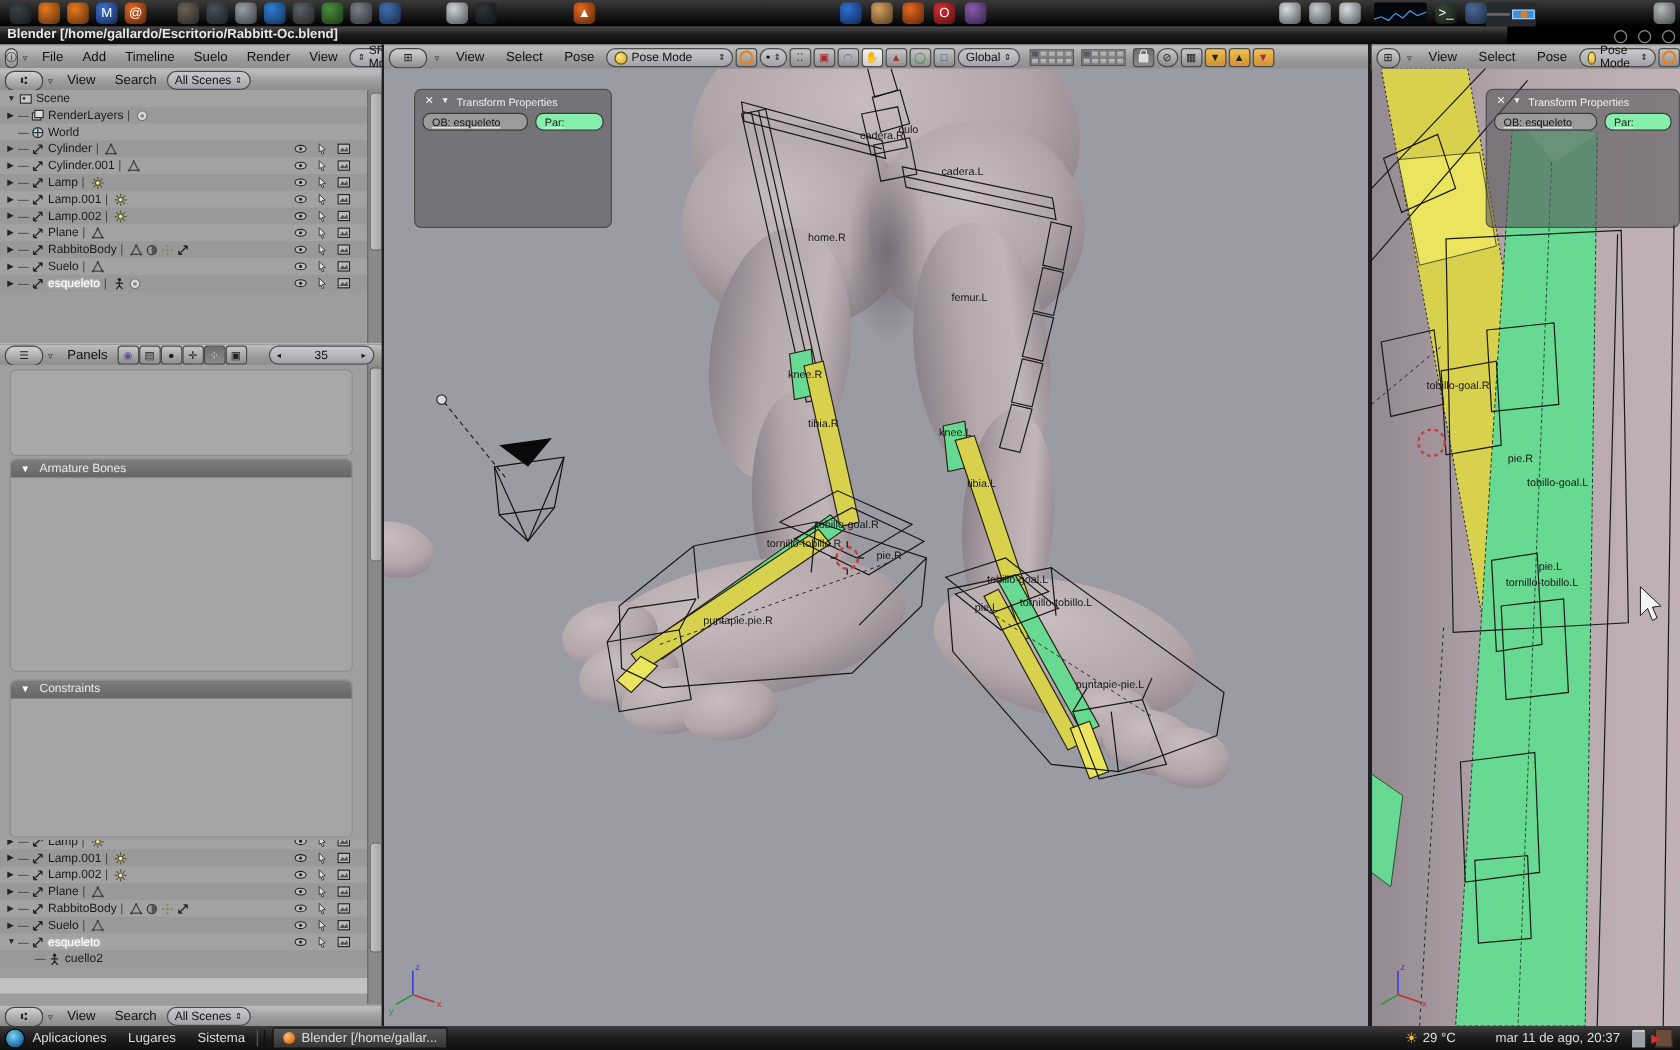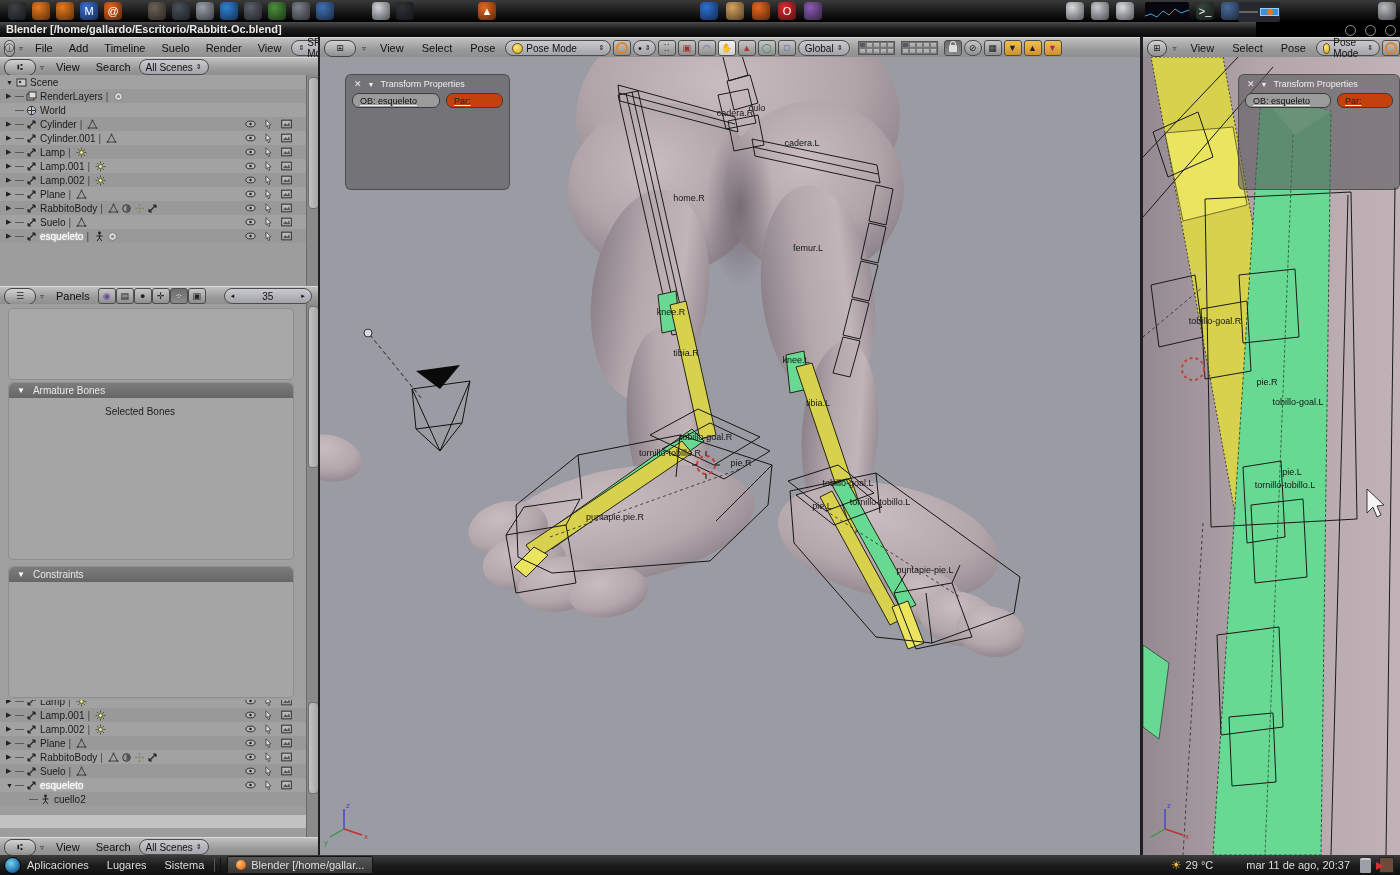--- a/index.html
+++ b/index.html
@@ -62,21 +62,21 @@
   .bpanel-hdr .tri{color:#fff;font-size:8px;}
   
   .vp-label{position:absolute;transform:translate(-50%,-50%);font-size:9px;color:#161616;
     white-space:nowrap;pointer-events:none;}
   .tpanel{position:absolute;background:rgba(88,88,92,0.60);border:1px solid rgba(30,30,30,0.45);
     border-radius:6px;color:#f0f0f0;}
   .tpanel-hdr{display:flex;align-items:center;gap:6px;font-size:9px;padding:4px 8px;}
   .tpanel-body{display:flex;gap:6px;padding:0 6px;text-decoration:underline;}
   .field-dark{height:13px;border:1px solid #3c3c3c;border-radius:7px;background:#9b9b9b;
     color:#111;font-size:9px;display:flex;align-items:center;padding:0 7px;}
-  .field-light{height:13px;border:1px solid #3c3c3c;border-radius:7px;background:#c2410c;
+  .field-light{height:13px;border:1px solid #3c3c3c;border-radius:7px;background:#86efac;
     color:#222;font-size:9px;display:flex;align-items:center;padding:0 7px;flex:1;}
   .layers{display:grid;grid-template-columns:repeat(5,7px);grid-template-rows:repeat(2,6px);
     border:1px solid #555;}
   .layers div{border:1px solid #777;background:linear-gradient(#bfbfbf,#9d9d9d);}
   .layers div.on{background:#585868;}
   .lock{width:8px;height:7px;background:#ddd;border-radius:1px;position:relative;}
   .lock:before{content:"";position:absolute;left:1px;top:-4px;width:4px;height:4px;
     border:1.5px solid #ddd;border-bottom:none;border-radius:3px 3px 0 0;}
   .clip{background:linear-gradient(#f0c050,#d09030)!important;}
   .donut{width:8px;height:8px;border:2.5px solid #e8821e;border-radius:50%;}
@@ -640,21 +640,20 @@
     <span style="font-size:7px;">▸</span>
   </div>
 </div>
 <div class="abs" style="left:0;top:304px;width:306px;height:396px;background:#9f9f9f;">
   <div class="bpanel" style="left:8px;top:4px;width:284px;height:70px;background:#a8a8a8;"></div>
   <div class="bpanel" style="left:8px;top:78px;width:284px;height:176px;">
     <div class="bpanel-hdr">
       <span class="tri">▼</span>
       <span>Armature Bones</span>
     </div>
-    <div style="font-size:10px;color:#222;padding:8px 0 0 96px;">Selected Bones</div>
   </div>
   <div class="bpanel" style="left:8px;top:262px;width:284px;height:130px;">
     <div class="bpanel-hdr">
       <span class="tri">▼</span>
       <span>Constraints</span>
     </div>
   </div>
 </div>
 <div class="scrollbar abs" style="left:306px;top:304px;height:396px;">
   <div class="thumb" style="top:2px;height:160px;"></div>

